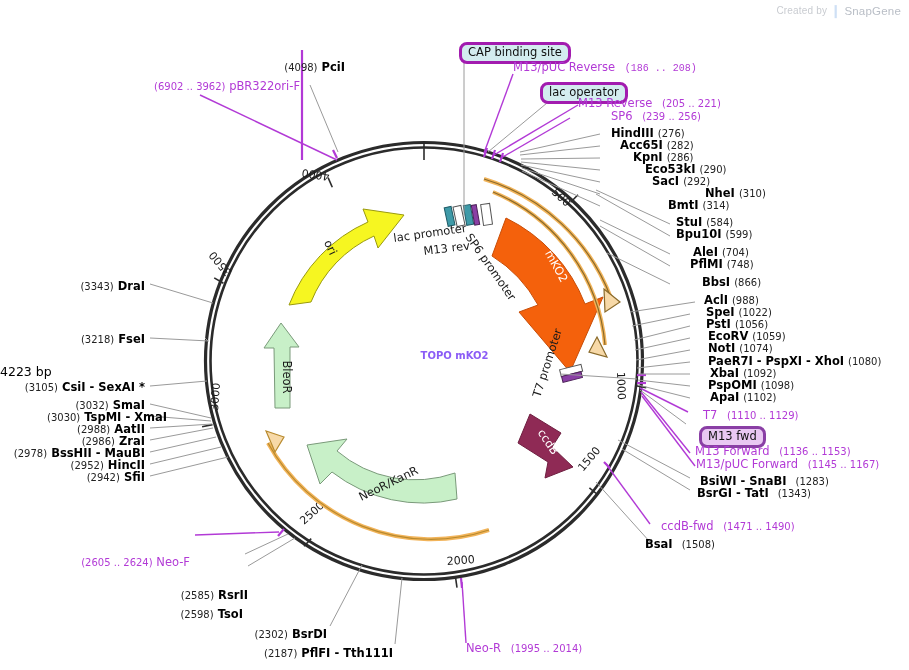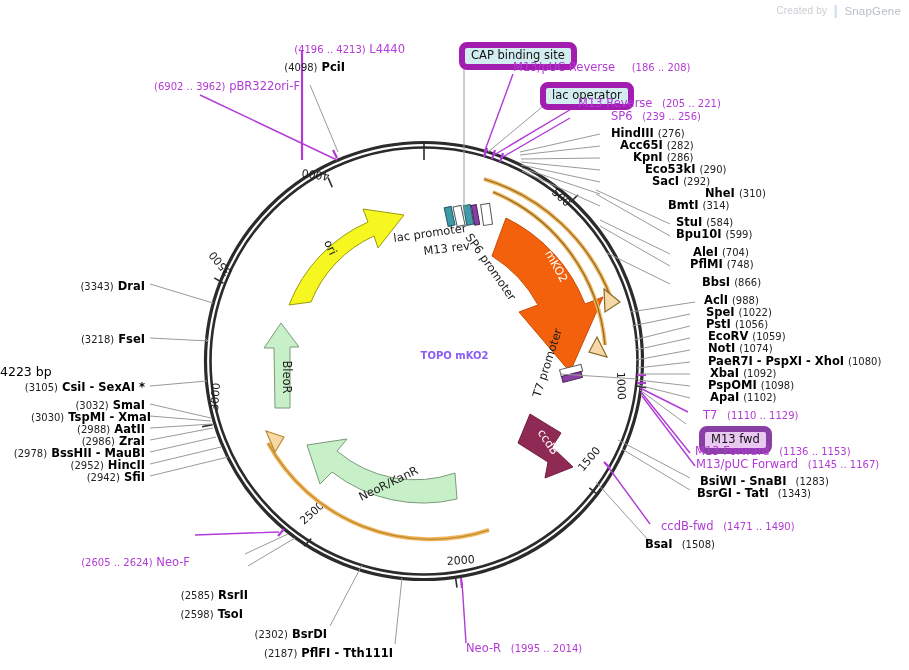--- a/index.html
+++ b/index.html
@@ -34,21 +34,21 @@
   .enz .pos { font-weight:normal; font-size:10px; color:#222; }
   .purple { color:#b23ad6; font-size:11.5px; font-weight:normal; }
   .purple .pos { font-size:10px; color:#b23ad6; }
   .r { text-align:right; }
 
   .badge {
     position:absolute;
     font-size:11.5px;
     color:#111;
     background:#d3ecef;
-    border:6px solid #a21caf;
+    border:3px solid #a21caf;
     border-radius:8px;
     padding:1px 6px 2px 6px;
     white-space:nowrap;
     font-family:"DejaVu Sans", sans-serif;
     line-height:1.1;
   }
   .badge.violet { background:#e9c8f2; border-color:#8a3fa5; }
 
   .center-title {
     position:absolute; width:100%; text-align:center;
@@ -273,36 +273,32 @@
     <span class="wm-brand">SnapGene</span>
   </div>
 
   <div class="center-title" style="left:0; top:350px;">TOPO mKO2</div>
   <div class="center-sub" style="left:0; top:364px;">4223 bp</div>
 
   <div class="badge" style="left:459px; top:42px;">CAP binding site</div>
   <div class="badge" style="left:540px; top:82px;">lac operator</div>
   <div class="badge violet" style="left:699px; top:426px;">M13 fwd</div>
 
-  <div class="lbl purple r" style="left:160px; top:44px; width:245px;">
-    <span class="pos">(4196 .. 4213)</span>
-    <span>L4440</span>
-  </div>
   <div class="lbl enz r" style="left:160px; top:62px; width:185px;">
     <span class="pos">(4098)</span>
     <span>PciI</span>
   </div>
   <div class="lbl purple r" style="left:0px; top:81px; width:300px;">
     <span class="pos">(6902 .. 3962)</span>
     <span>pBR322ori-F</span>
   </div>
 
   <div class="lbl purple" style="left:513px; top:62px;">
     <span>M13/pUC Reverse</span>
-    <span class="pos" style="margin-left:13px;">(186 .. 208)</span>
+    <span class="pos" style="margin-left:6px;font-family:Liberation Mono, monospace;">(186 .. 208)</span>
   </div>
   <div class="lbl purple" style="left:578px; top:98px;">
     <span>M13 Reverse</span>
     <span class="pos" style="margin-left:6px;">(205 .. 221)</span>
   </div>
   <div class="lbl purple" style="left:611px; top:111px;">
     <span>SP6</span>
     <span class="pos" style="margin-left:6px;">(239 .. 256)</span>
   </div>
 
@@ -358,21 +354,21 @@
   </div>
   <div class="lbl enz" style="left:645px; top:539px;">
     <span>BsaI</span>
     <span class="pos" style="margin-left:5px;">(1508)</span>
   </div>
 
   <div class="lbl enz r" style="left:0px; top:281px; width:145px;"><span class="pos">(3343)</span> <span>DraI</span></div>
   <div class="lbl enz r" style="left:0px; top:334px; width:145px;"><span class="pos">(3218)</span> <span>FseI</span></div>
   <div class="lbl enz r" style="left:0px; top:382px; width:145px;"><span class="pos">(3105)</span> <span>CsiI  -  SexAI *</span></div>
   <div class="lbl enz r" style="left:0px; top:400px; width:145px;"><span class="pos">(3032)</span> <span>SmaI</span></div>
-  <div class="lbl enz r" style="left:0px; top:412px; width:145px;padding-left:31px;"><span class="pos">(3030)</span> <span>TspMI  -  XmaI</span></div>
+  <div class="lbl enz r" style="left:16px; top:412px; width:145px;padding-left:31px;"><span class="pos">(3030)</span> <span>TspMI  -  XmaI</span></div>
   <div class="lbl enz r" style="left:0px; top:424px; width:145px;"><span class="pos">(2988)</span> <span>AatII</span></div>
   <div class="lbl enz r" style="left:0px; top:436px; width:145px;"><span class="pos">(2986)</span> <span>ZraI</span></div>
   <div class="lbl enz r" style="left:0px; top:448px; width:145px;"><span class="pos">(2978)</span> <span>BssHII  -  MauBI</span></div>
   <div class="lbl enz r" style="left:0px; top:460px; width:145px;"><span class="pos">(2952)</span> <span>HincII</span></div>
   <div class="lbl enz r" style="left:0px; top:472px; width:145px;"><span class="pos">(2942)</span> <span>SfiI</span></div>
 
   <div class="lbl purple r" style="left:0px; top:557px; width:190px;"><span class="pos">(2605 .. 2624)</span> <span>Neo-F</span></div>
   <div class="lbl enz r" style="left:0px; top:577px; width:243px;margin-top:32px;"><span class="pos">(2598)</span> <span>TsoI</span></div>
   <div class="lbl enz r" style="left:0px; top:590px; width:248px;"><span class="pos">(2585)</span> <span>RsrII</span></div>
   <div class="lbl enz r" style="left:0px; top:629px; width:327px;"><span class="pos">(2302)</span> <span>BsrDI</span></div>

